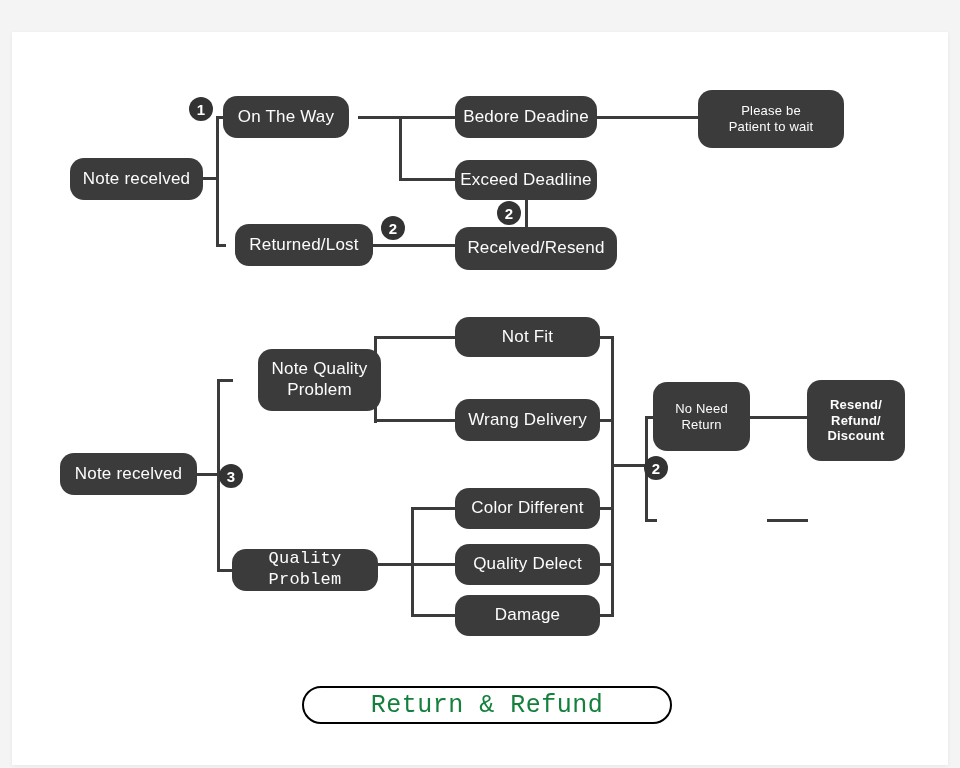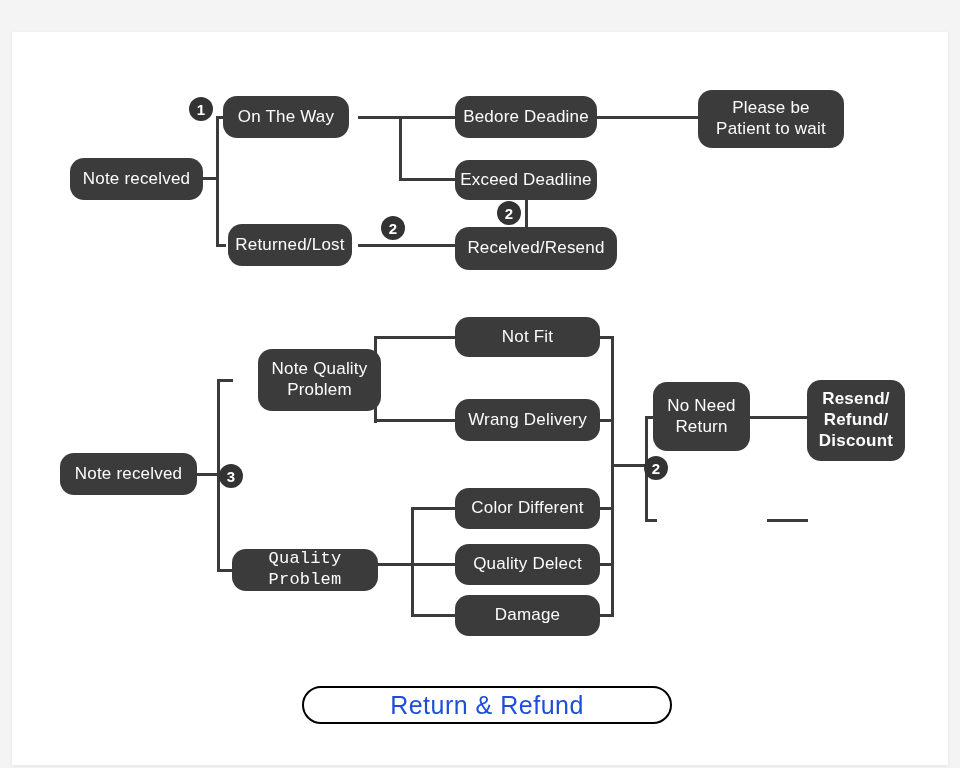--- a/index.html
+++ b/index.html
@@ -29,41 +29,42 @@
     background:var(--node-fill);
     color:var(--node-text);
     border-radius:14px;
     display:flex;align-items:center;justify-content:center;
     text-align:center;
     font-size:17px;
     line-height:1.22;
     white-space:pre-line;
     letter-spacing:0.2px;
   }
-  .node.small{font-size:17px;}
+  .node.small{font-size:13px;}
   .line{position:absolute;background:var(--line);}
   .badge{
     position:absolute;
     width:24px;height:24px;
     background:#333333;
     color:#ffffff;
     border-radius:50%;
     display:flex;align-items:center;justify-content:center;
     font-size:15px;font-weight:bold;
   }
   .title-box{
     position:absolute;
     left:302px;top:686px;width:370px;height:38px;
     background:#ffffff;
     border:2px solid var(--title-border);
     border-radius:19px;
     display:flex;align-items:center;justify-content:center;
     font-size:25px;
-    color:#1d4ed8;
+    color:#15803d;
     letter-spacing:0.5px;
+    font-family:Liberation Mono, monospace;
   }
 </style>
 </head>
 <body>
 
 <div class="card"></div>
 
 <div class="canvas">
 
   <div class="line" style="left:203px;top:177px;width:15px;height:3px;"></div>
@@ -72,21 +73,21 @@
   <div class="line" style="left:216px;top:244px;width:10px;height:3px;"></div>
   <div class="line" style="left:358px;top:116px;width:99px;height:3px;"></div>
   <div class="line" style="left:399px;top:116px;width:3px;height:65px;"></div>
   <div class="line" style="left:399px;top:178px;width:58px;height:3px;"></div>
   <div class="line" style="left:595px;top:116px;width:105px;height:3px;"></div>
   <div class="line" style="left:525px;top:198px;width:3px;height:32px;"></div>
   <div class="line" style="left:358px;top:244px;width:99px;height:3px;"></div>
 
   <div class="node" style="left:70px;top:158px;width:133px;height:42px;">Note recelved</div>
   <div class="node" style="left:223px;top:96px;width:126px;height:42px;">On The Way</div>
-  <div class="node" style="left:228px;top:224px;width:124px;height:42px;">Returned/Lost</div>
+  <div class="node" style="left:235px;top:224px;width:138px;height:42px;">Returned/Lost</div>
   <div class="node" style="left:455px;top:96px;width:142px;height:42px;">Bedore Deadine</div>
   <div class="node" style="left:455px;top:160px;width:142px;height:40px;">Exceed Deadline</div>
   <div class="node" style="left:455px;top:227px;width:162px;height:43px;">Recelved/Resend</div>
   <div class="node small" style="left:698px;top:90px;width:146px;height:58px;">Please be
 Patient to wait</div>
 
   <div class="badge" style="left:189px;top:97px;">1</div>
   <div class="badge" style="left:381px;top:216px;">2</div>
   <div class="badge" style="left:497px;top:201px;">2</div>
 

